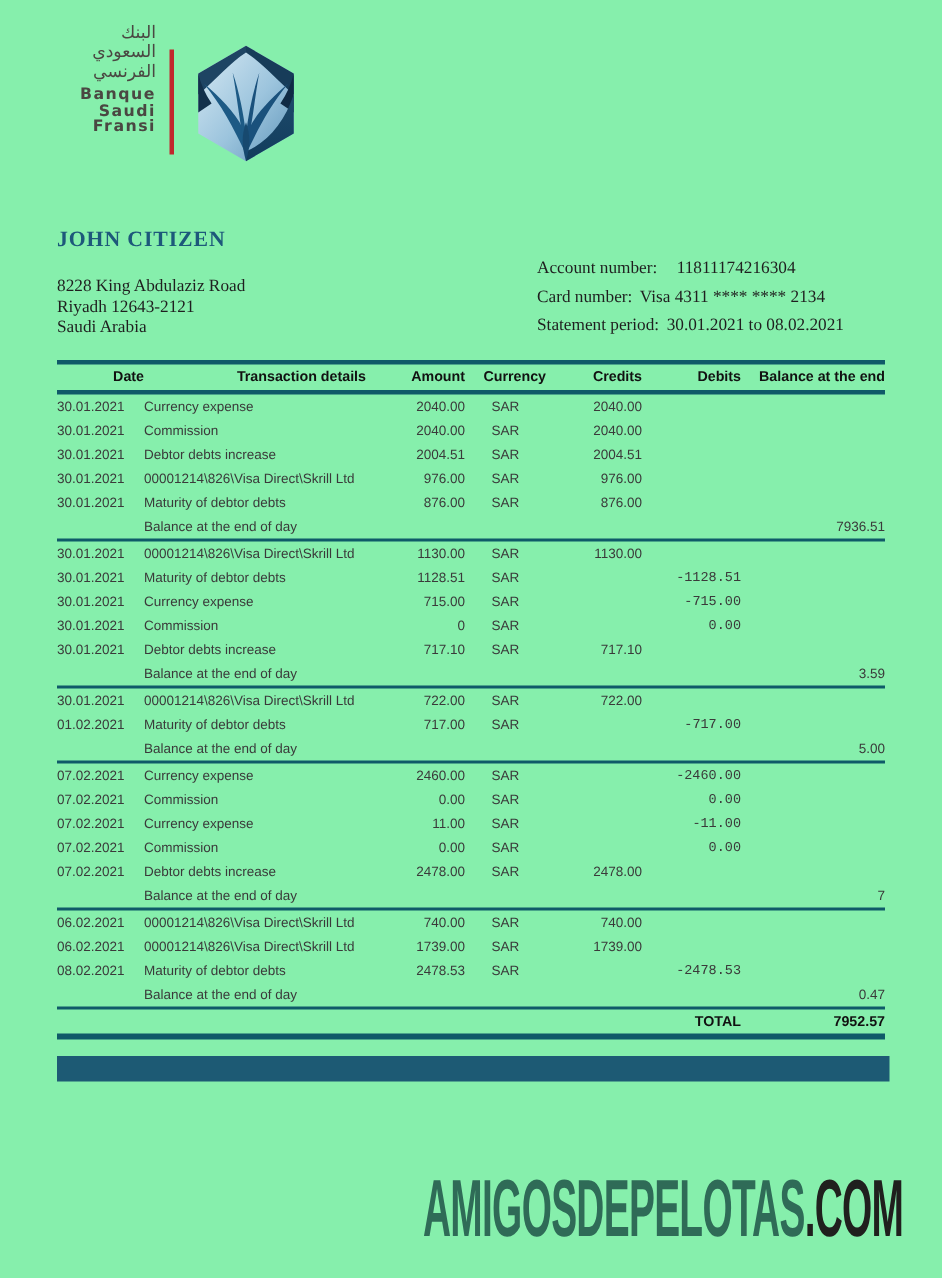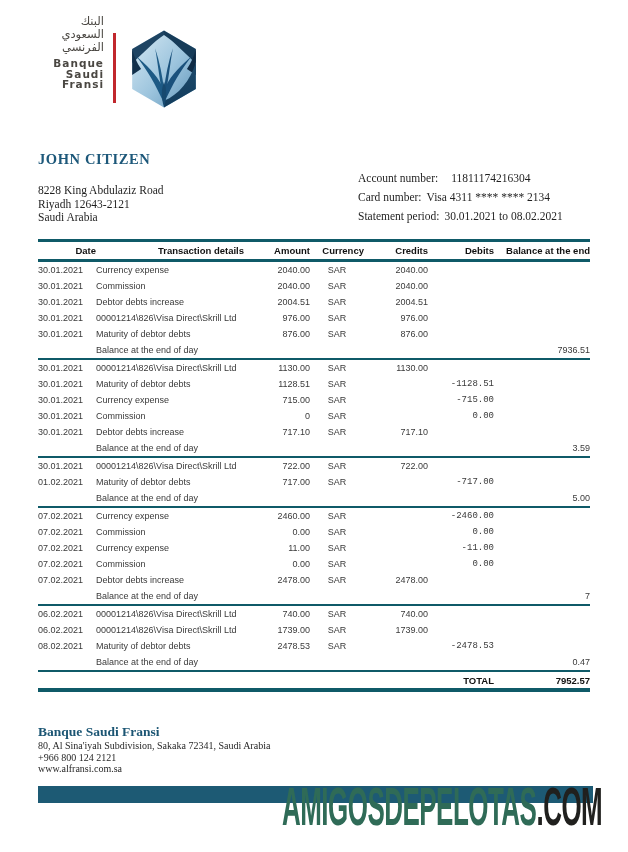--- a/index.html
+++ b/index.html
@@ -1,20 +1,20 @@
 <!DOCTYPE html>
 <html><head>
 <meta charset="utf-8">
 <style>
   html,body{margin:0;padding:0;background:#e8e8e8;}
   .page{
     position:relative;
     width:628px;height:852px;
     margin:0 auto;
-    background:#ffffff;
+    background:#86efac;
     overflow:hidden;
     font-family:"Liberation Serif", serif;
     color:#222;
   }
   
   .logo-row{display:flex;padding:15px 0 0 40px;}
   .logo-text{width:64px;text-align:right;color:#4a4742;}
   .logo-arabic{font-family:"DejaVu Sans", sans-serif;font-size:11.5px;line-height:13px;direction:rtl;}
   .logo-latin{font-family:"DejaVu Sans", sans-serif;font-weight:bold;font-size:10.5px;line-height:10.5px;letter-spacing:1px;margin-top:4px;}
   .red-divider{width:3px;height:70px;background:#c1272d;margin:18px 0 0 9px;}
@@ -369,23 +369,17 @@
       </tbody>
     <tfoot>
       <tr>
         <td colspan="4"></td>
         <td colspan="2" class="c-total-label">TOTAL</td>
         <td class="c-bal c-total-val">7952.57</td>
       </tr>
     </tfoot>
   </table>
 
-  <div class="footer">
-    <div class="footer-bank-name">Banque Saudi Fransi</div>
-    <div class="footer-line">80, Al Sina'iyah Subdivision, Sakaka 72341, Saudi Arabia</div>
-    <div class="footer-line">+966 800 124 2121</div>
-    <div class="footer-line">www.alfransi.com.sa</div>
-  </div>
   <div class="footer-bar"></div>
 
   <div class="watermark"><span>AMIGOSDEPELOTAS</span><span class="wm-suffix">.COM</span></div>
 
 </div>
 
 </body></html>

